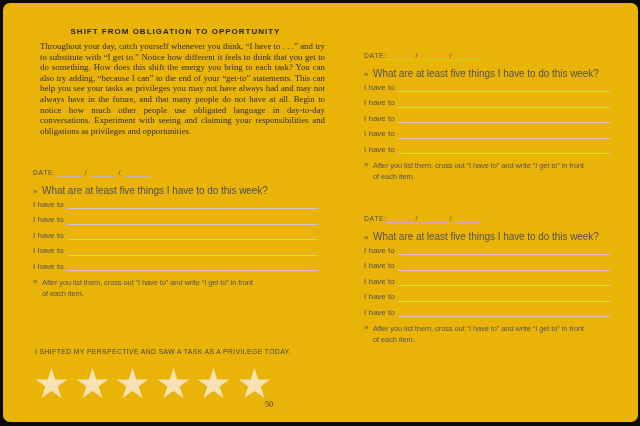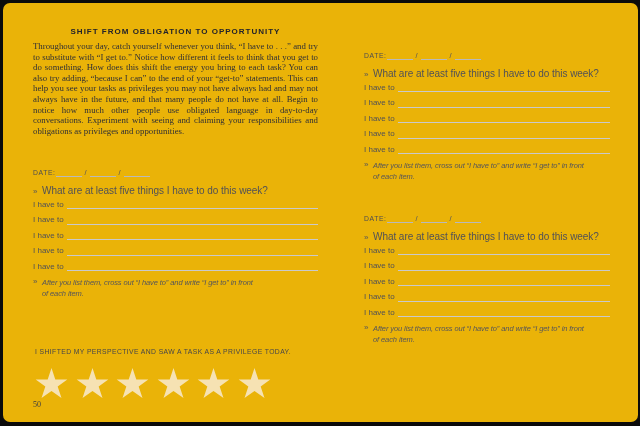--- a/index.html
+++ b/index.html
@@ -17,21 +17,21 @@
   .page-left{left:30px;width:285px;}
   .page-right{left:361px;width:246px;}
 
   .title{
     position:absolute;top:24px;left:0;width:100%;
     text-align:center;
     font-size:8px;font-weight:bold;letter-spacing:1px;
     color:#23232b;white-space:nowrap;
   }
   .intro{
-    position:absolute;top:38px;left:0;width:285px;
+    position:absolute;top:38px;left:7px;width:285px;
     font-family:"Liberation Serif",serif;
     font-size:8.8px;line-height:10.6px;
     color:#2f2f35;text-align:justify;
   }
 
   .section{position:absolute;left:0;width:100%;}
   .sec-left{top:164px;}
   .sec-r1{top:47px;}
   .sec-r2{top:210px;}
 
@@ -62,38 +62,38 @@
     font-size:8px;color:#515157;white-space:nowrap;line-height:9px;
   }
   .entry-line{
     flex:1;height:9px;margin-left:3px;
     border-bottom:1px solid #c9c9cb;
   }
 
   .note{display:flex;margin-top:6px;}
   .note .bullet{font-style:normal;}
   .note-text{
-    font-size:7.5px;letter-spacing:-0.1px;font-style:italic;
+    font-size:7.5px;letter-spacing:-0.1px;
     color:#55555a;line-height:11px;white-space:nowrap;
   }
 
   .tracker-label{
     position:absolute;top:345px;left:2px;
     font-size:6.8px;letter-spacing:0.4px;color:#45454b;white-space:nowrap;
   }
   .stars{
     position:absolute;top:364px;left:2px;width:236px;height:32px;
     display:flex;justify-content:space-between;align-items:center;
   }
   .star{width:33px;height:31px;display:block;}
 
   .page-num{
     position:absolute;top:397px;
     font-family:"Liberation Serif",serif;
-    font-size:8px;color:#3a3a40;text-align:left;
+    font-size:8px;color:#3a3a40;text-align:right;
   }
   .page-num-left{left:0;width:240px;}
   .page-num-right{left:0;width:100%;}
 </style>
 </head>
 <body>
 
 <div class="spread">
 
   <div class="page page-left">

